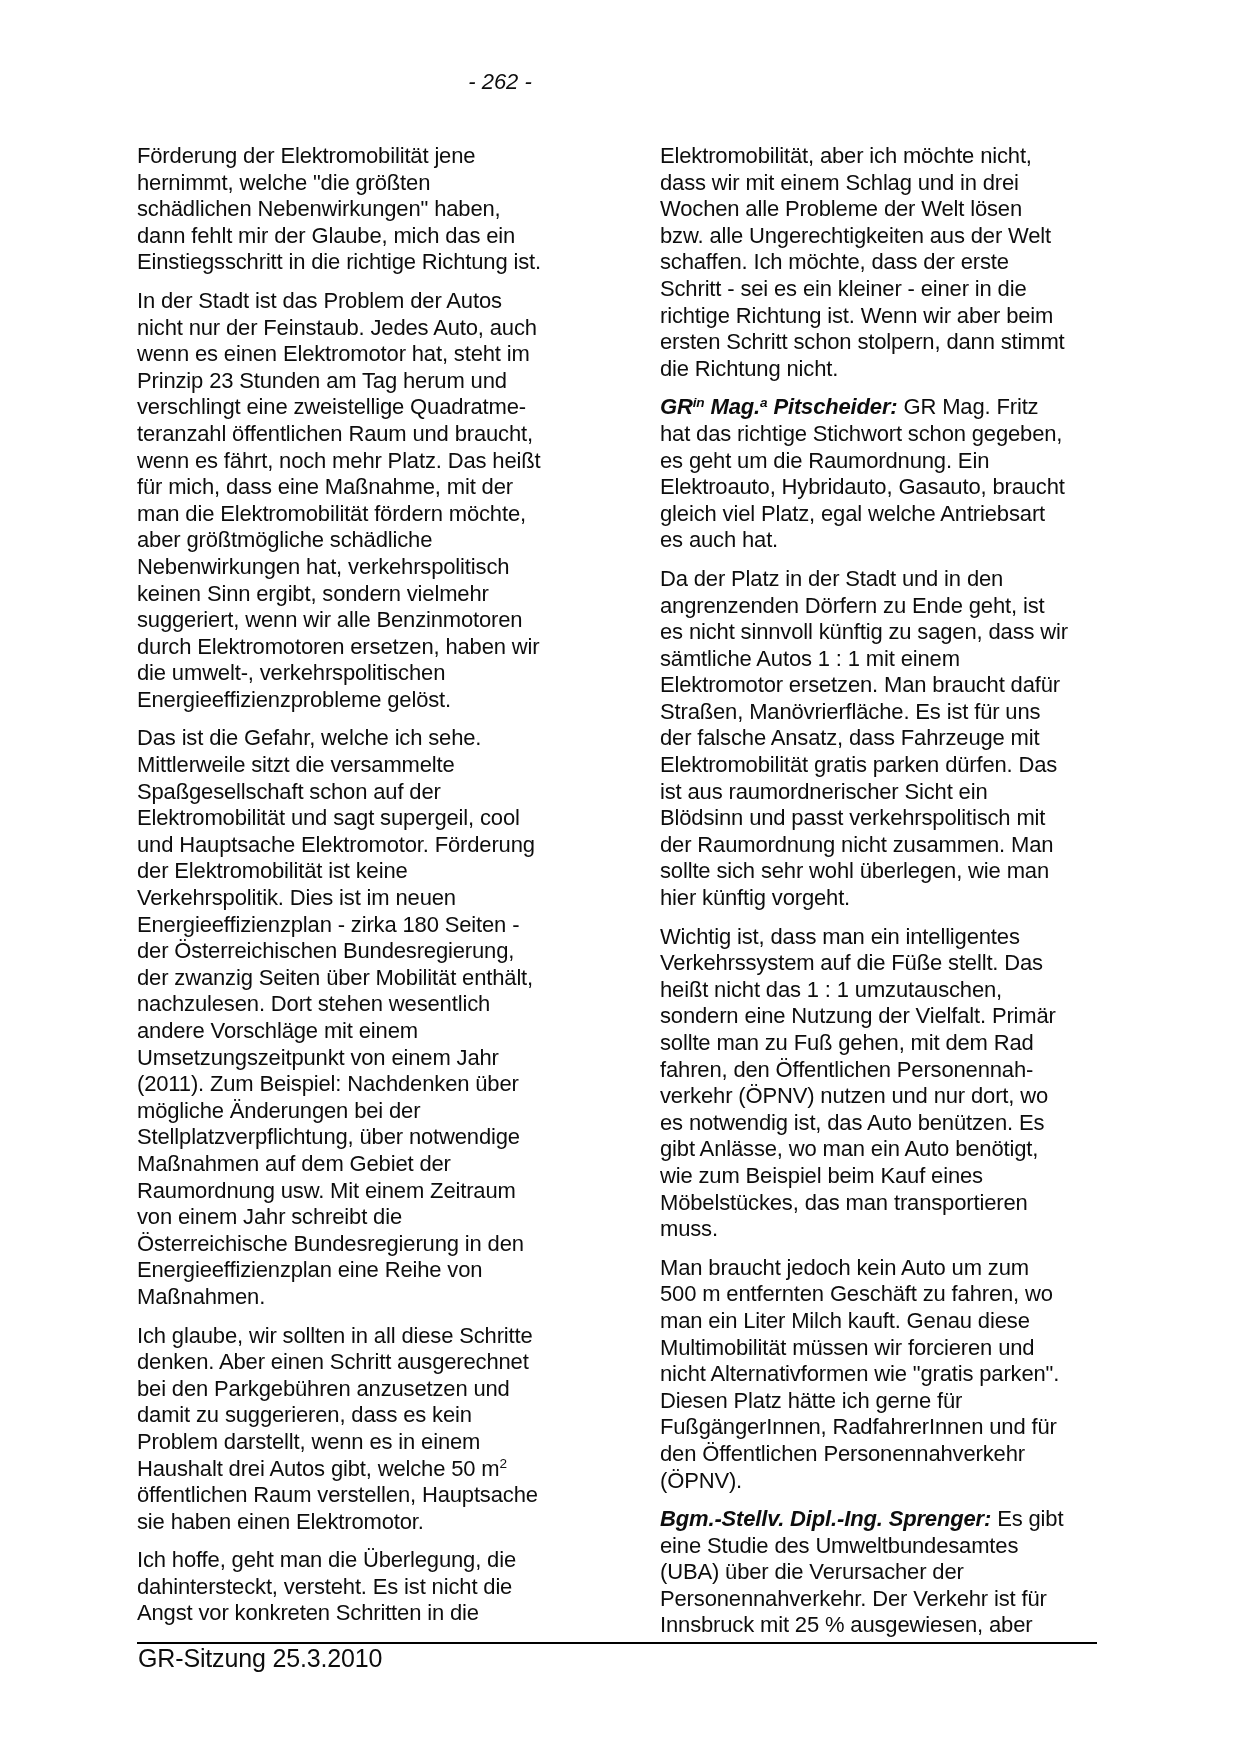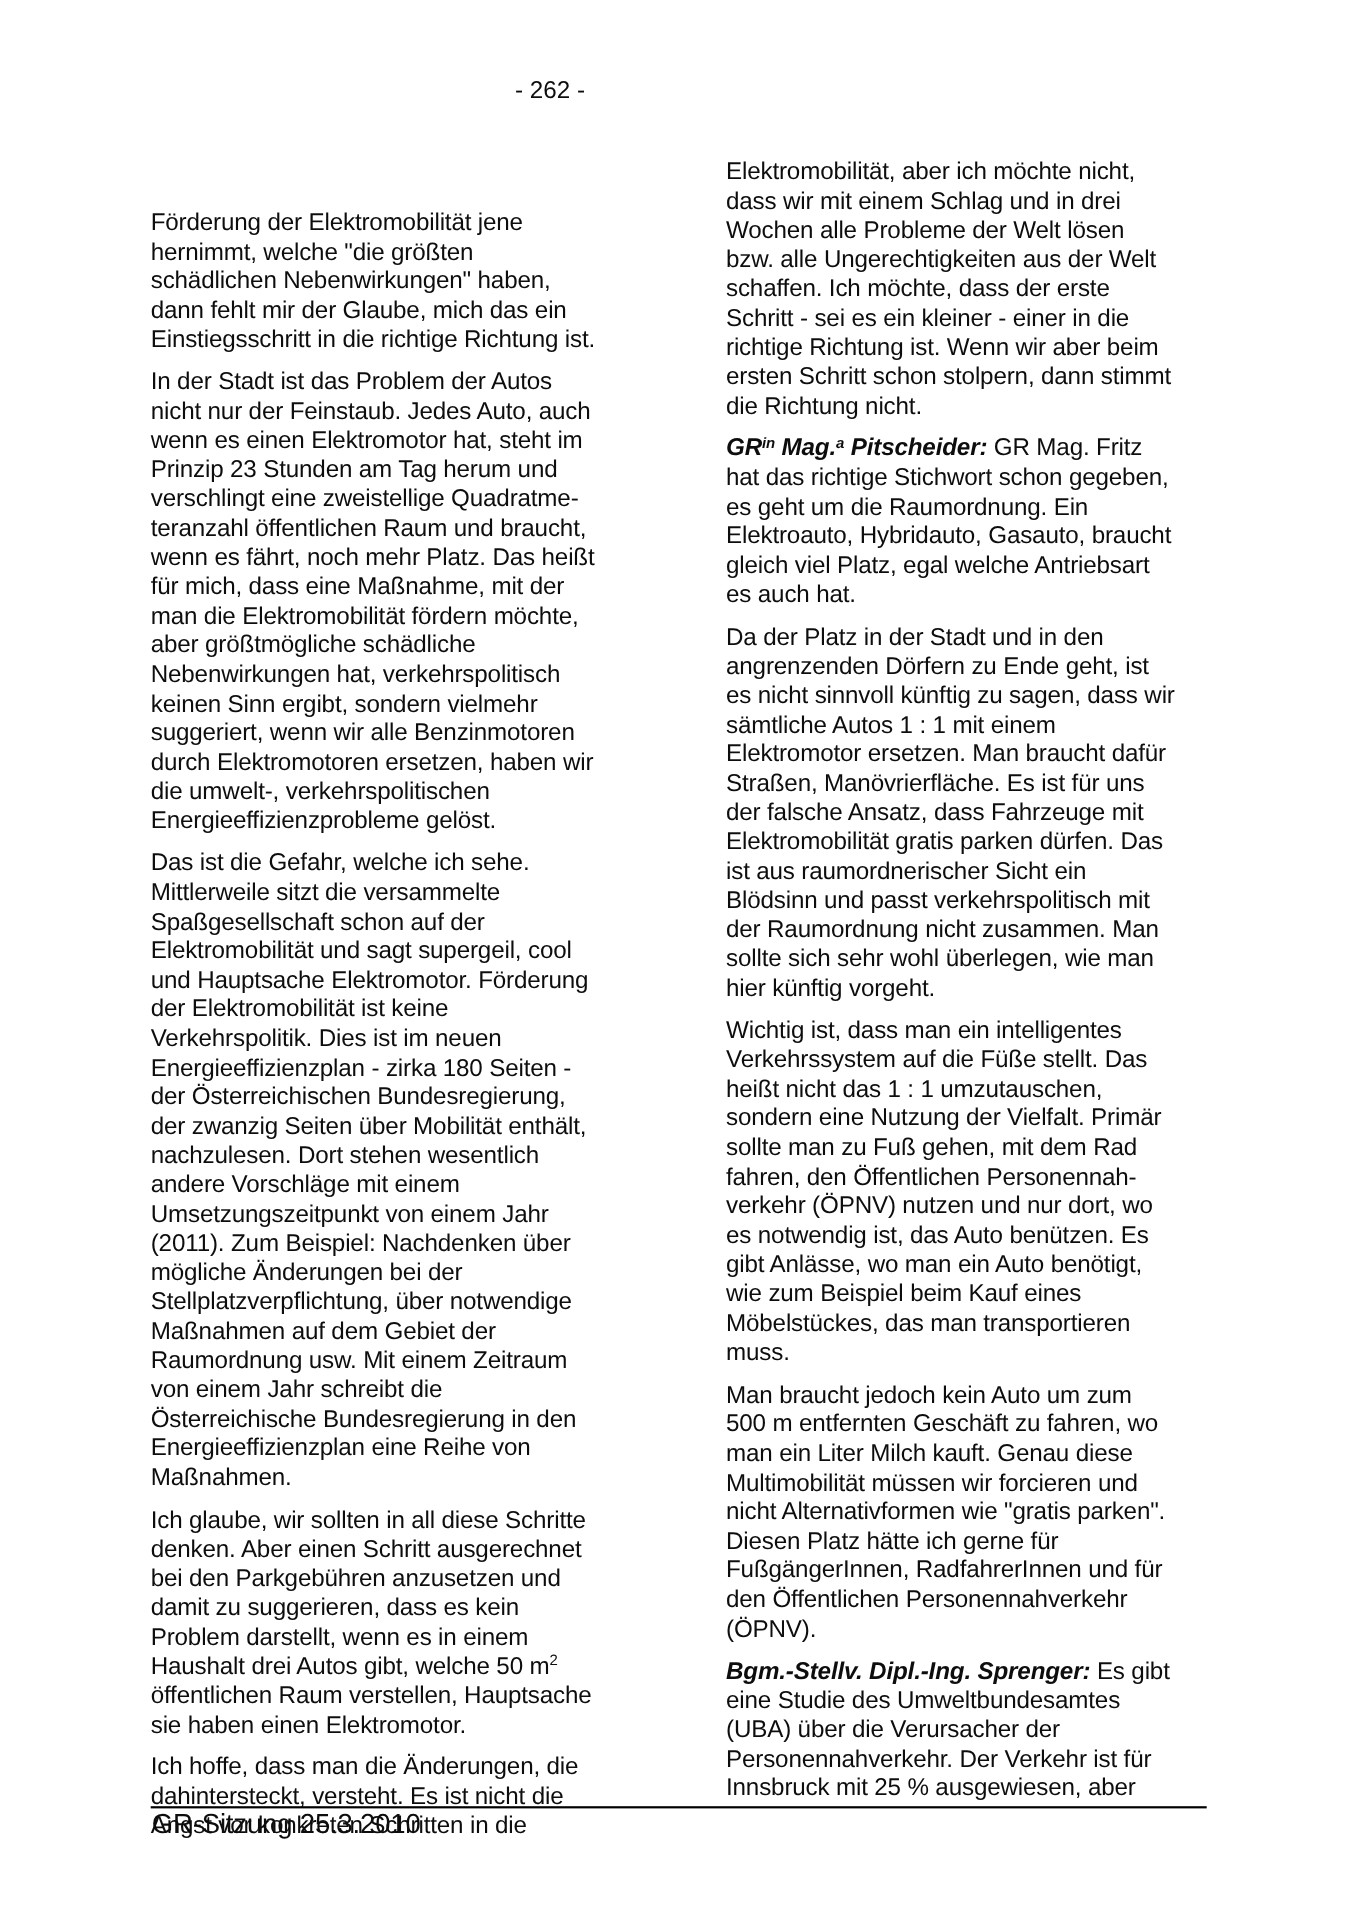--- a/index.html
+++ b/index.html
@@ -4,24 +4,24 @@
 <style>
   html,body{margin:0;padding:0;}
   body{
     width:1240px;height:1755px;position:relative;
     background:#ffffff;color:#0d0d0d;
     font-family:"Liberation Sans", sans-serif;
     overflow:hidden;
   }
   .page-number{
     position:absolute;top:69px;left:0;width:1000px;
-    text-align:center;font-size:22px;line-height:26.6px;
+    text-align:center;font-size:22px;line-height:26.6px;font-style:italic;
   }
   .col{position:absolute;top:143px;}
-  .col-left{left:137px;width:445px;margin-top:46px;}
+  .col-left{left:137px;width:445px;}
   .col-right{left:660px;width:455px;}
   .col p{
     margin:0 0 12px 0;
     font-size:22px;line-height:26.6px;
     letter-spacing:-0.15px;
     white-space:nowrap;
   }
   .b{font-weight:bold;font-style:italic;}
   sup{
     font-size:0.62em;line-height:0;
@@ -40,21 +40,21 @@
 <body>
 
 <div>
   <div class="page-number">- 262 -</div>
 
   <div class="col col-left">
       <p><span>Förderung der Elektromobilität jene</span><br><span>hernimmt, welche "die größten</span><br><span>schädlichen Nebenwirkungen" haben,</span><br><span>dann fehlt mir der Glaube, mich das ein</span><br><span>Einstiegsschritt in die richtige Richtung ist.</span></p>
       <p><span>In der Stadt ist das Problem der Autos</span><br><span>nicht nur der Feinstaub. Jedes Auto, auch</span><br><span>wenn es einen Elektromotor hat, steht im</span><br><span>Prinzip 23 Stunden am Tag herum und</span><br><span>verschlingt eine zweistellige Quadratme-</span><br><span>teranzahl öffentlichen Raum und braucht,</span><br><span>wenn es fährt, noch mehr Platz. Das heißt</span><br><span>für mich, dass eine Maßnahme, mit der</span><br><span>man die Elektromobilität fördern möchte,</span><br><span>aber größtmögliche schädliche</span><br><span>Nebenwirkungen hat, verkehrspolitisch</span><br><span>keinen Sinn ergibt, sondern vielmehr</span><br><span>suggeriert, wenn wir alle Benzinmotoren</span><br><span>durch Elektromotoren ersetzen, haben wir</span><br><span>die umwelt-, verkehrspolitischen</span><br><span>Energieeffizienzprobleme gelöst.</span></p>
       <p><span>Das ist die Gefahr, welche ich sehe.</span><br><span>Mittlerweile sitzt die versammelte</span><br><span>Spaßgesellschaft schon auf der</span><br><span>Elektromobilität und sagt supergeil, cool</span><br><span>und Hauptsache Elektromotor. Förderung</span><br><span>der Elektromobilität ist keine</span><br><span>Verkehrspolitik. Dies ist im neuen</span><br><span>Energieeffizienzplan - zirka 180 Seiten -</span><br><span>der Österreichischen Bundesregierung,</span><br><span>der zwanzig Seiten über Mobilität enthält,</span><br><span>nachzulesen. Dort stehen wesentlich</span><br><span>andere Vorschläge mit einem</span><br><span>Umsetzungszeitpunkt von einem Jahr</span><br><span>(2011). Zum Beispiel: Nachdenken über</span><br><span>mögliche Änderungen bei der</span><br><span>Stellplatzverpflichtung, über notwendige</span><br><span>Maßnahmen auf dem Gebiet der</span><br><span>Raumordnung usw. Mit einem Zeitraum</span><br><span>von einem Jahr schreibt die</span><br><span>Österreichische Bundesregierung in den</span><br><span>Energieeffizienzplan eine Reihe von</span><br><span>Maßnahmen.</span></p>
       <p><span>Ich glaube, wir sollten in all diese Schritte</span><br><span>denken. Aber einen Schritt ausgerechnet</span><br><span>bei den Parkgebühren anzusetzen und</span><br><span>damit zu suggerieren, dass es kein</span><br><span>Problem darstellt, wenn es in einem</span><br><span>Haushalt drei Autos gibt, welche 50 m</span><sup>2</sup><br><span>öffentlichen Raum verstellen, Hauptsache</span><br><span>sie haben einen Elektromotor.</span></p>
-      <p><span>Ich hoffe, dass man die Änderungen, die</span><br><span>dahintersteckt, versteht. Es ist nicht die</span><br><span>Angst vor konkreten Schritten in die</span></p>
+      <p><span>Ich hoffe, geht man die Überlegung, die</span><br><span>dahintersteckt, versteht. Es ist nicht die</span><br><span>Angst vor konkreten Schritten in die</span></p>
     </div>
 
   <div class="col col-right">
       <p><span>Elektromobilität, aber ich möchte nicht,</span><br><span>dass wir mit einem Schlag und in drei</span><br><span>Wochen alle Probleme der Welt lösen</span><br><span>bzw. alle Ungerechtigkeiten aus der Welt</span><br><span>schaffen. Ich möchte, dass der erste</span><br><span>Schritt - sei es ein kleiner - einer in die</span><br><span>richtige Richtung ist. Wenn wir aber beim</span><br><span>ersten Schritt schon stolpern, dann stimmt</span><br><span>die Richtung nicht.</span></p>
       <p><span class="b">GR</span><sup class="b">in</sup><span class="b"> Mag.</span><sup class="b">a</sup><span class="b"> Pitscheider:</span><span> GR Mag. Fritz</span><br><span>hat das richtige Stichwort schon gegeben,</span><br><span>es geht um die Raumordnung. Ein</span><br><span>Elektroauto, Hybridauto, Gasauto, braucht</span><br><span>gleich viel Platz, egal welche Antriebsart</span><br><span>es auch hat.</span></p>
       <p><span>Da der Platz in der Stadt und in den</span><br><span>angrenzenden Dörfern zu Ende geht, ist</span><br><span>es nicht sinnvoll künftig zu sagen, dass wir</span><br><span>sämtliche Autos 1 : 1 mit einem</span><br><span>Elektromotor ersetzen. Man braucht dafür</span><br><span>Straßen, Manövrierfläche. Es ist für uns</span><br><span>der falsche Ansatz, dass Fahrzeuge mit</span><br><span>Elektromobilität gratis parken dürfen. Das</span><br><span>ist aus raumordnerischer Sicht ein</span><br><span>Blödsinn und passt verkehrspolitisch mit</span><br><span>der Raumordnung nicht zusammen. Man</span><br><span>sollte sich sehr wohl überlegen, wie man</span><br><span>hier künftig vorgeht.</span></p>
       <p><span>Wichtig ist, dass man ein intelligentes</span><br><span>Verkehrssystem auf die Füße stellt. Das</span><br><span>heißt nicht das 1 : 1 umzutauschen,</span><br><span>sondern eine Nutzung der Vielfalt. Primär</span><br><span>sollte man zu Fuß gehen, mit dem Rad</span><br><span>fahren, den Öffentlichen Personennah-</span><br><span>verkehr (ÖPNV) nutzen und nur dort, wo</span><br><span>es notwendig ist, das Auto benützen. Es</span><br><span>gibt Anlässe, wo man ein Auto benötigt,</span><br><span>wie zum Beispiel beim Kauf eines</span><br><span>Möbelstückes, das man transportieren</span><br><span>muss.</span></p>
       <p><span>Man braucht jedoch kein Auto um zum</span><br><span>500 m entfernten Geschäft zu fahren, wo</span><br><span>man ein Liter Milch kauft. Genau diese</span><br><span>Multimobilität müssen wir forcieren und</span><br><span>nicht Alternativformen wie "gratis parken".</span><br><span>Diesen Platz hätte ich gerne für</span><br><span>FußgängerInnen, RadfahrerInnen und für</span><br><span>den Öffentlichen Personennahverkehr</span><br><span>(ÖPNV).</span></p>
       <p><span class="b">Bgm.-Stellv. Dipl.-Ing. Sprenger:</span><span> Es gibt</span><br><span>eine Studie des Umweltbundesamtes</span><br><span>(UBA) über die Verursacher der</span><br><span>Personennahverkehr. Der Verkehr ist für</span><br><span>Innsbruck mit 25 % ausgewiesen, aber</span></p>
     </div>

